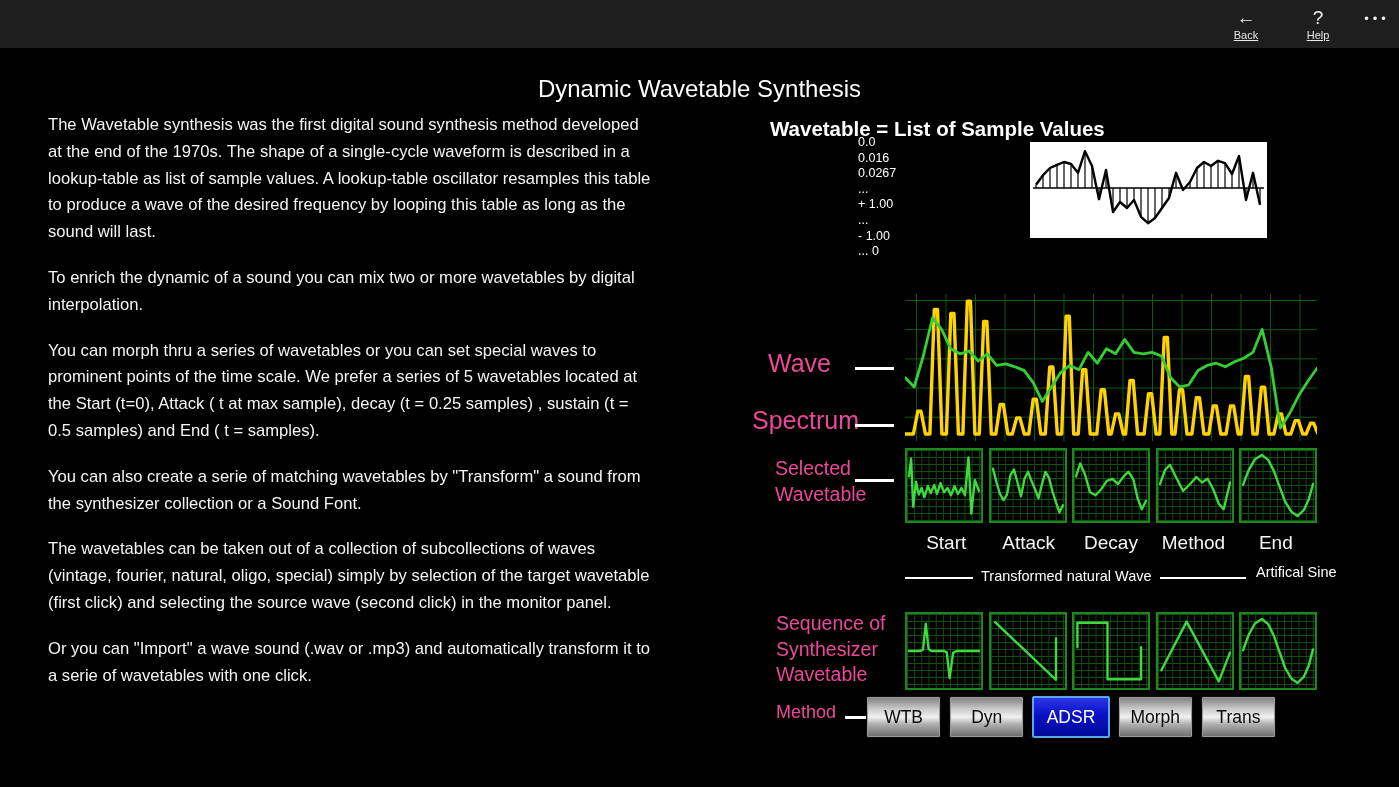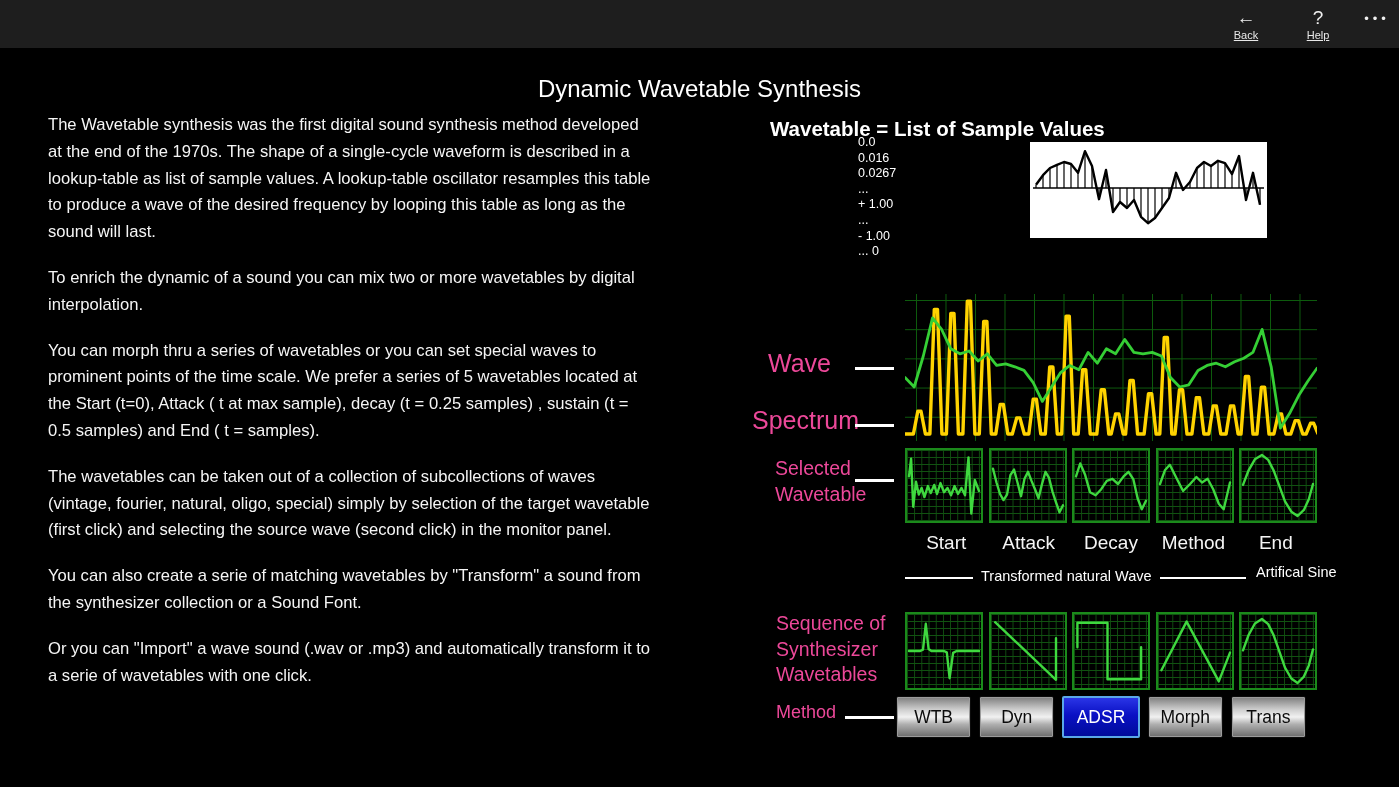--- a/index.html
+++ b/index.html
@@ -51,21 +51,21 @@
   .mini svg{display:block;}
   .wtlabels{position:absolute;left:905px;top:532px;width:412px;display:flex;}
   .wtlabels span{flex:1;text-align:center;font-size:19px;color:#f5f5f5;}
   .legend-line{position:absolute;height:2px;background:#fff;}
   .legend-text{position:absolute;font-size:14.5px;color:#fff;}
   #legLine1{left:905px;top:577px;width:68px;}
   #legText1{left:981px;top:568px;}
   #legLine2{left:1160px;top:577px;width:86px;}
   #legText2{left:1256px;top:564px;}
   
-  .methodrow{position:absolute;left:896px;top:696px;width:410px;height:42px;display:flex;gap:8px;}
+  .methodrow{position:absolute;left:866px;top:696px;width:410px;height:42px;display:flex;gap:8px;}
   .mbtn{flex:1;display:flex;align-items:center;justify-content:center;font-size:17.5px;color:#0b0b0b;
      background:linear-gradient(180deg,#7d7d7d 0%,#cfcfcf 32%,#f1f1f1 50%,#b0b0b0 68%,#6a6a6a 100%);
      border:1px solid #0c0c0c;border-radius:2px;box-shadow:inset 0 0 0 1px #9b9b9b;cursor:pointer;}
   .mbtn.selected{background:linear-gradient(180deg,#2a35e6 0%,#0a10c4 45%,#000b9a 100%);
      color:#fff;border:2px solid #5aa8e8;box-shadow:none;}
 </style>
 </head>
 <body>
 
 <div class="screen">
@@ -83,22 +83,22 @@
       <span class="tb-icon">•••</span>
     </div>
   </header>
 
   <h1 class="page-title">Dynamic Wavetable Synthesis</h1>
 
   <section class="article" id="paragraphs">
       <p>The Wavetable synthesis was the first digital sound synthesis method developed at the end of the 1970s. The shape of a single-cycle waveform is described in a lookup-table as list of sample values.  A lookup-table oscillator resamples this table to produce  a wave of the desired frequency by looping this table as long as the sound will last.</p>
       <p>To enrich the dynamic of a sound you can mix two or more wavetables by digital interpolation.</p>
       <p>You can morph thru a series of wavetables or you can set special waves to prominent points of the time scale. We prefer a series of 5 wavetables located at the Start (t=0), Attack ( t at max sample), decay (t = 0.25 samples) , sustain (t = 0.5  samples) and End ( t = samples).</p>
+      <p>You can also create a serie of matching wavetables by "Transform" a sound from the synthesizer collection or a Sound Font.</p>
       <p>The wavetables can be taken out of a collection of subcollections of waves (vintage, fourier, natural, oligo, special) simply by selection of the target wavetable (first click) and selecting the source wave (second click) in the monitor panel.</p>
-      <p>You can also create a serie of matching wavetables by "Transform" a sound from the synthesizer collection or a Sound Font.</p>
       <p>Or  you can "Import" a wave sound (.wav or .mp3) and automatically transform it to a serie of wavetables with one click.</p>
     </section>
 
   <h2 class="rheading">Wavetable = List of Sample Values</h2>
   <div class="samples" id="sampleList">
       <div>0.0</div>
       <div>0.016</div>
       <div>0.0267</div>
       <div>...</div>
       <div>+ 1.00</div>
@@ -195,21 +195,21 @@
       <span>End</span>
     </div>
 
   <div class="legend-line" id="legLine1"></div>
   <div class="legend-text" id="legText1">Transformed natural Wave</div>
   <div class="legend-line" id="legLine2"></div>
   <div class="legend-text" id="legText2">Artifical Sine</div>
 
   <div class="sidelabel lbl-sequence">Sequence of
 Synthesizer
-Wavetables</div>
+Wavetable</div>
   <div class="panelrow" id="synthRow">
       <div class="mini" style="height: 74px;">
         <svg viewBox="0 0 74 74" width="74" height="74">
           <polyline points="2.0,37.0 13.2,37.0 16.0,35.7 18.8,9.8 21.6,35.1 24.4,37.0 37.0,37.0 39.8,38.3 42.6,64.2 46.1,38.9 49.6,37.0 72.0,37.0" fill="none" stroke="#3fd83f" stroke-width="2.4" stroke-linejoin="round" stroke-linecap="round"></polyline>
         </svg>
       </div>
       <div class="mini" style="height: 74px;">
         <svg viewBox="0 0 74 74" width="74" height="74">
           <polyline points="4.1,8.2 65.0,65.8 65.0,24.2" fill="none" stroke="#3fd83f" stroke-width="2.4" stroke-linejoin="round" stroke-linecap="round"></polyline>
         </svg>

